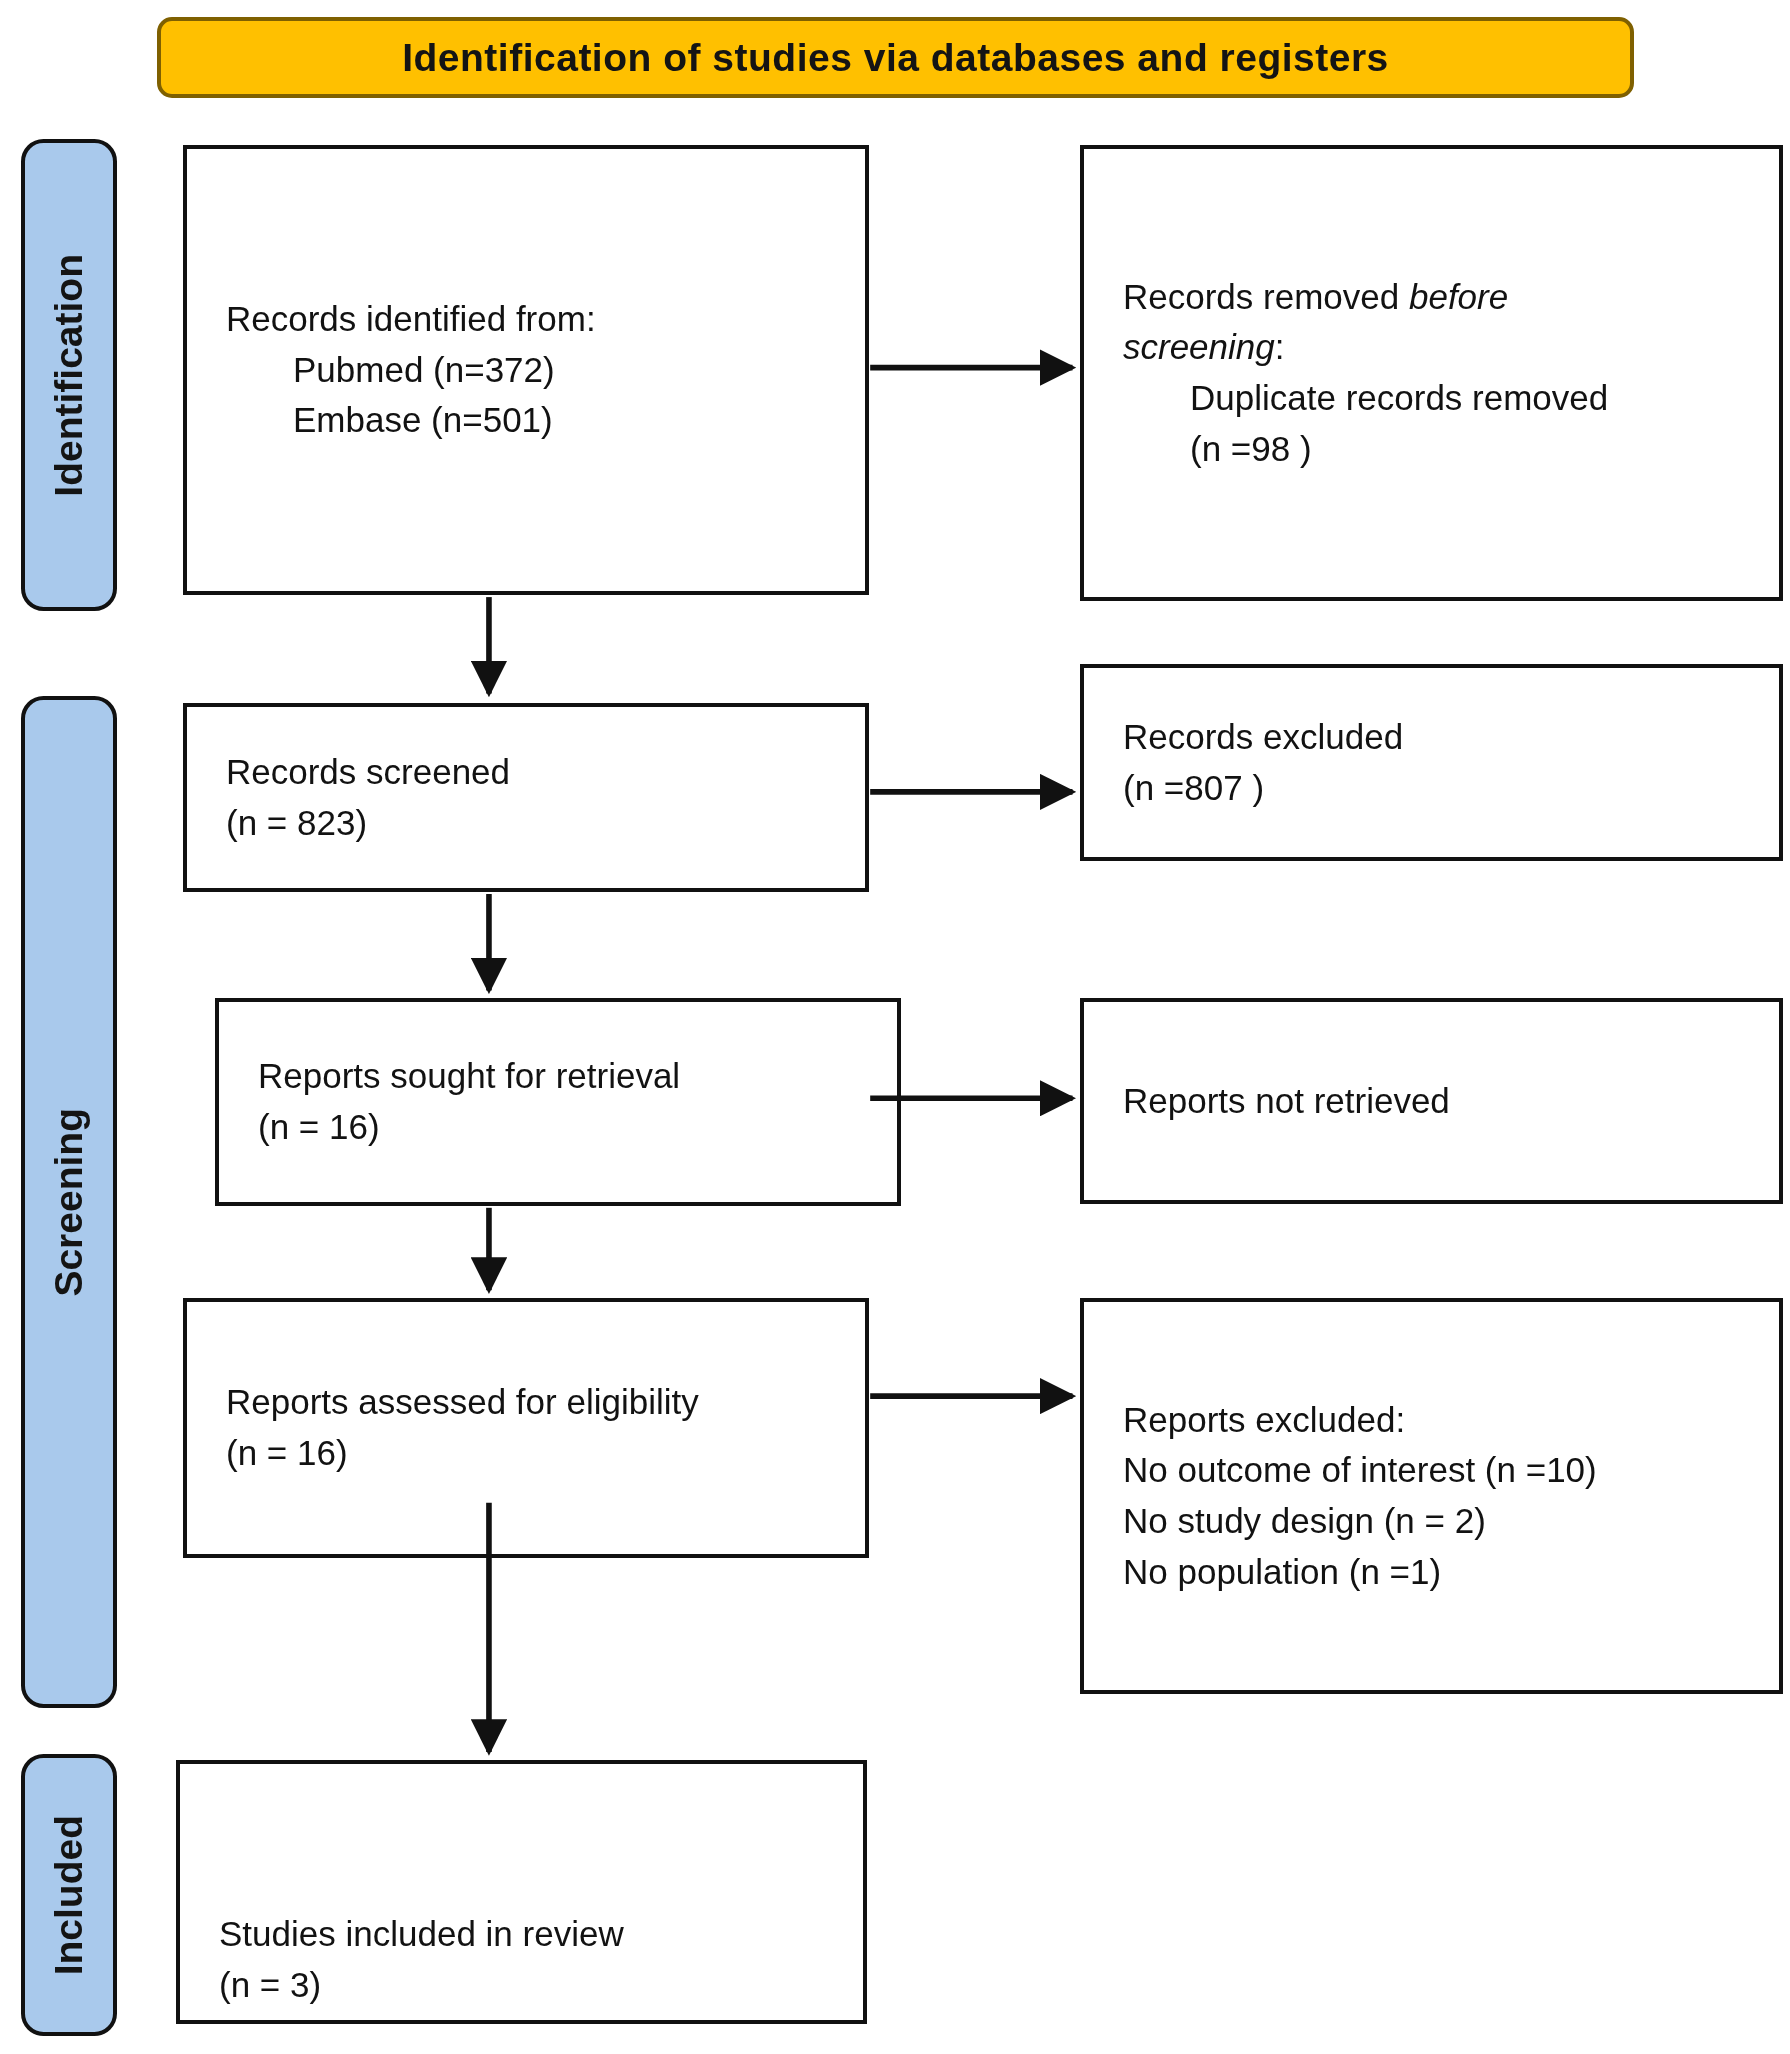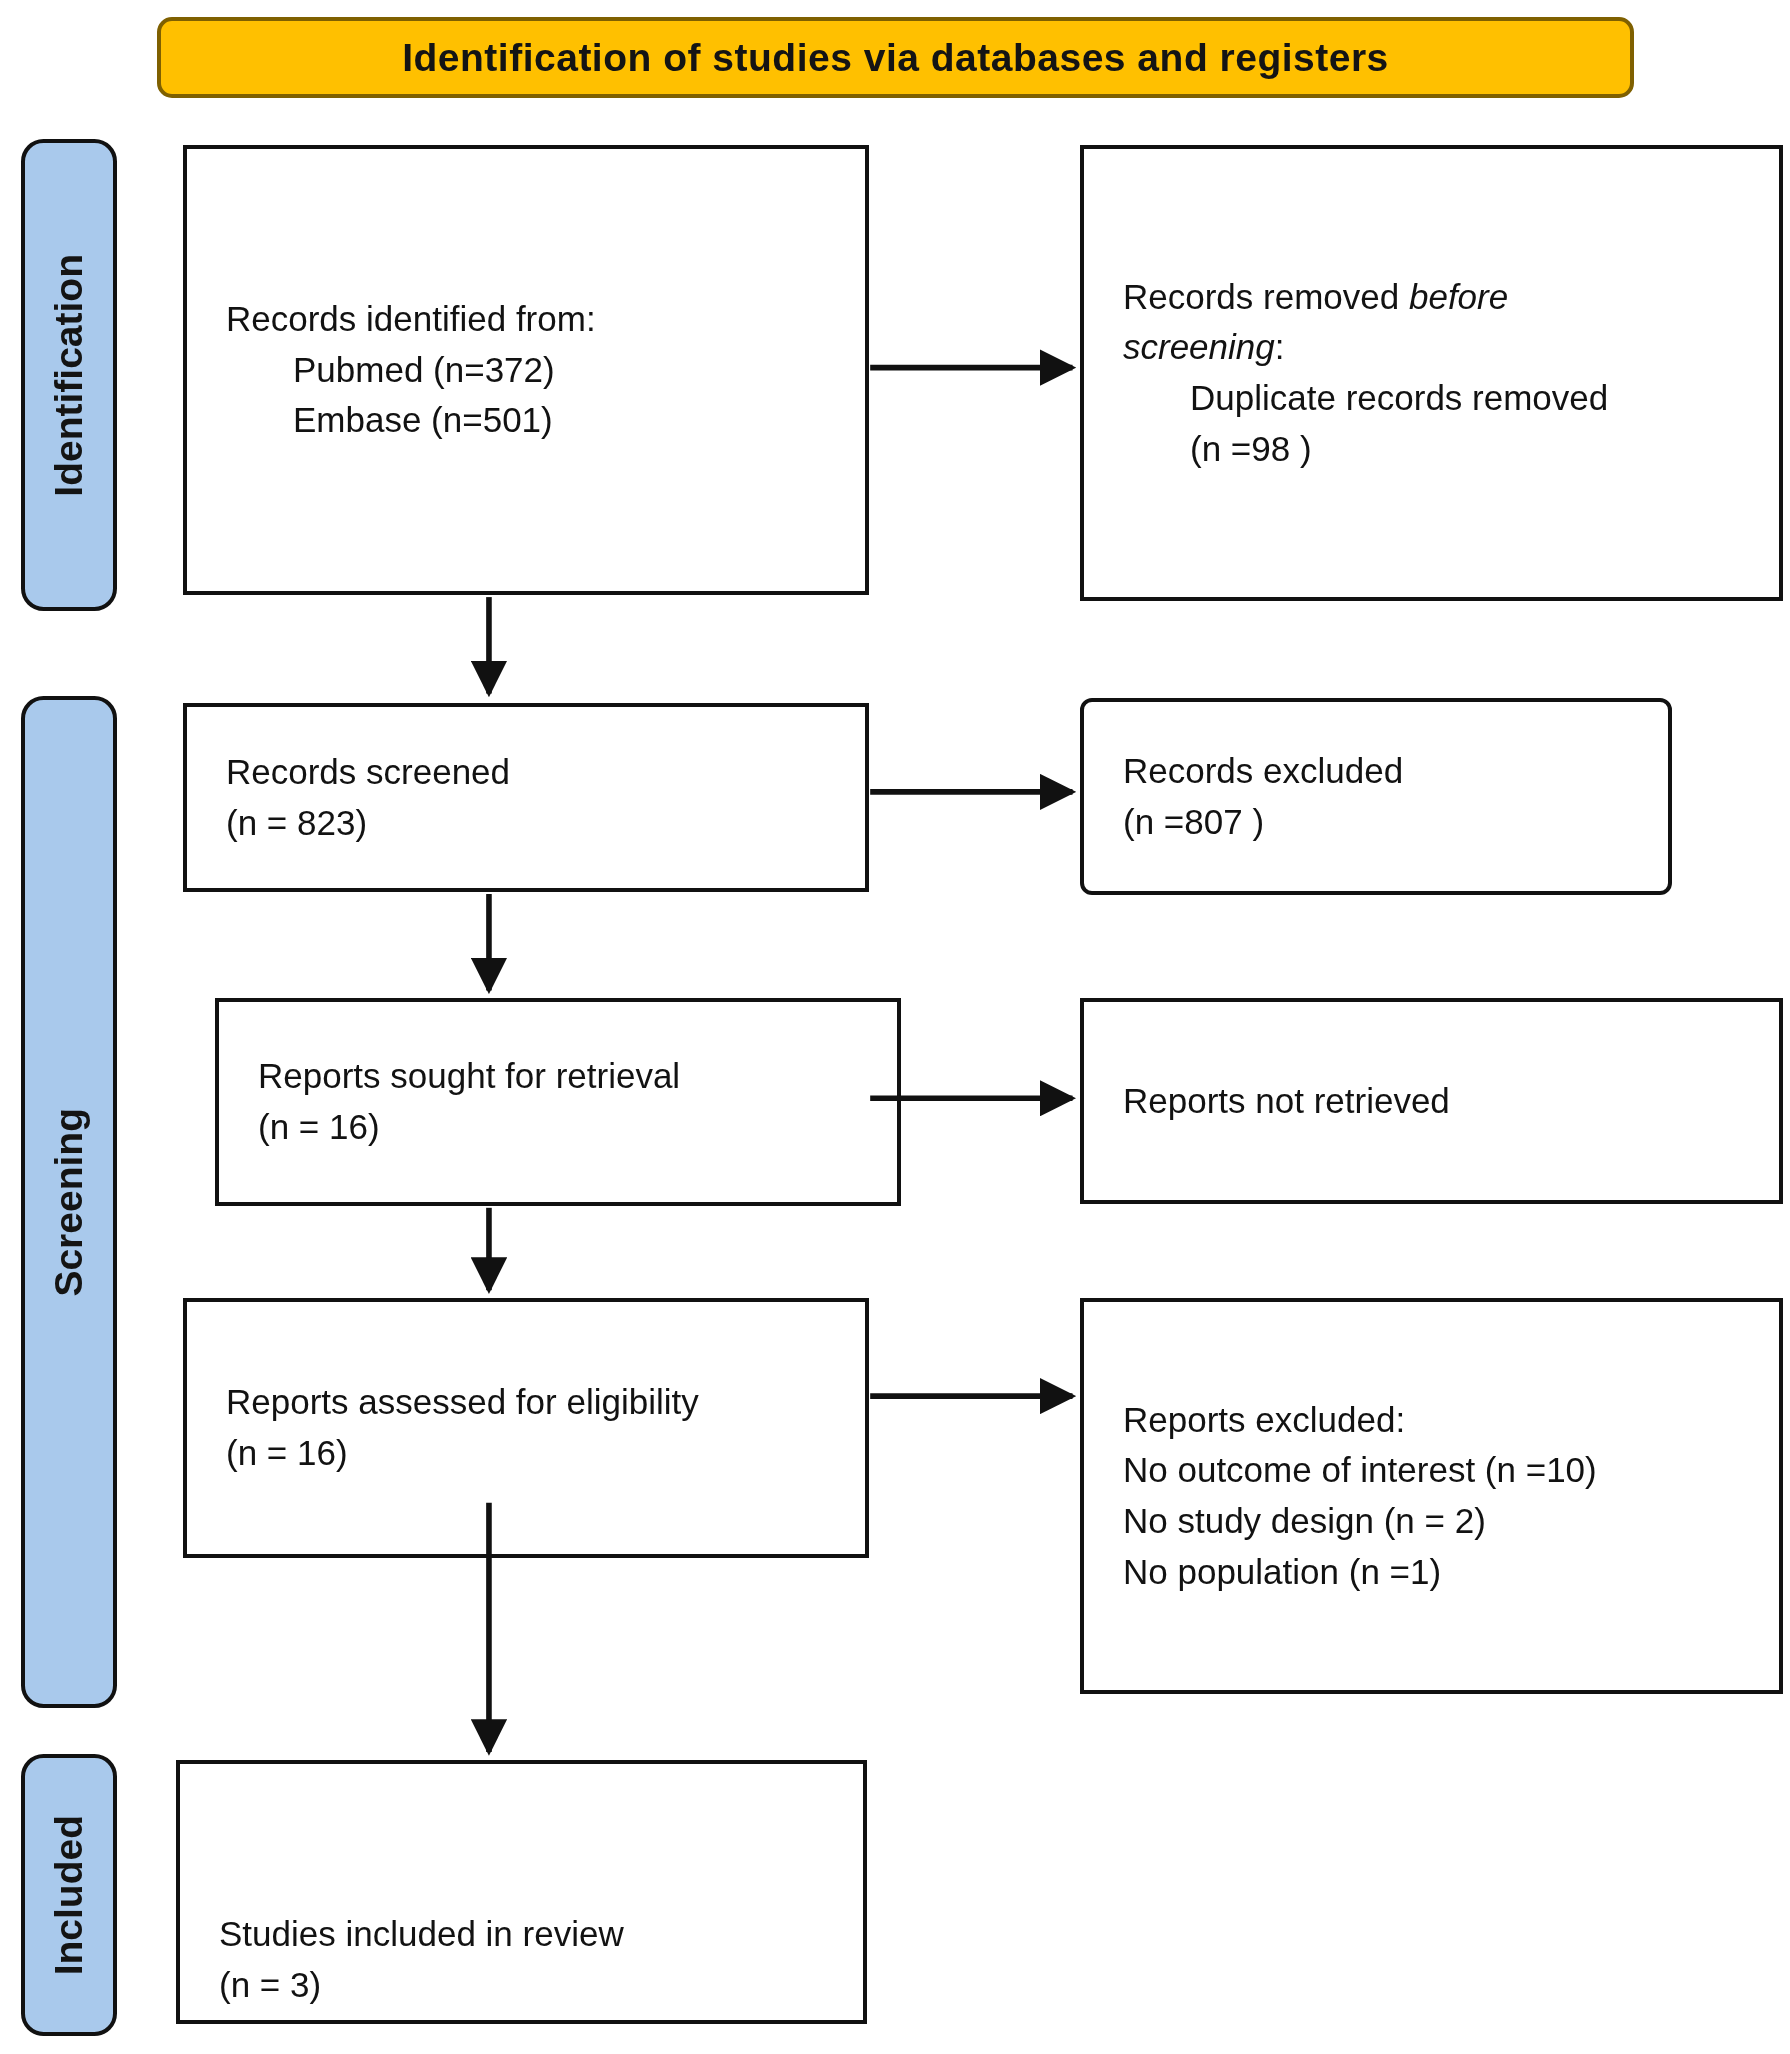--- a/index.html
+++ b/index.html
@@ -75,21 +75,21 @@
     line-height: 1.45;
     color: #121212;
   }
   .box .line { white-space: nowrap; }
   .box .line.indent { padding-left: 67px; }
   .box .it { font-style: italic; }
 
   #box-records-identified   { left: 183px;  top: 145px;  width: 686px; height: 450px; }
   #box-records-removed      { left: 1080px; top: 145px;  width: 703px; height: 456px; }
   #box-records-screened     { left: 183px;  top: 703px;  width: 686px; height: 189px; }
-  #box-records-excluded     { left: 1080px; top: 698px;  width: 592px; height: 197px; border-radius: 12px; }
+  #box-records-excluded     { left: 1080px; top: 664px;  width: 703px; height: 197px; }
   #box-reports-sought       { left: 183px;  top: 998px; width: 686px; height: 208px; margin-left: 32px; }
   #box-reports-not-retrieved{ left: 1080px; top: 998px; width: 703px; height: 206px; }
   #box-reports-assessed     { left: 183px;  top: 1298px; width: 686px; height: 260px; }
   #box-reports-excluded     { left: 1080px; top: 1298px; width: 703px; height: 396px; }
   #box-studies-included     { left: 176px;  top: 1760px; width: 691px; height: 264px; justify-content: flex-end; }
 
   
   .arrows {
     position: absolute;
     inset: 0;

